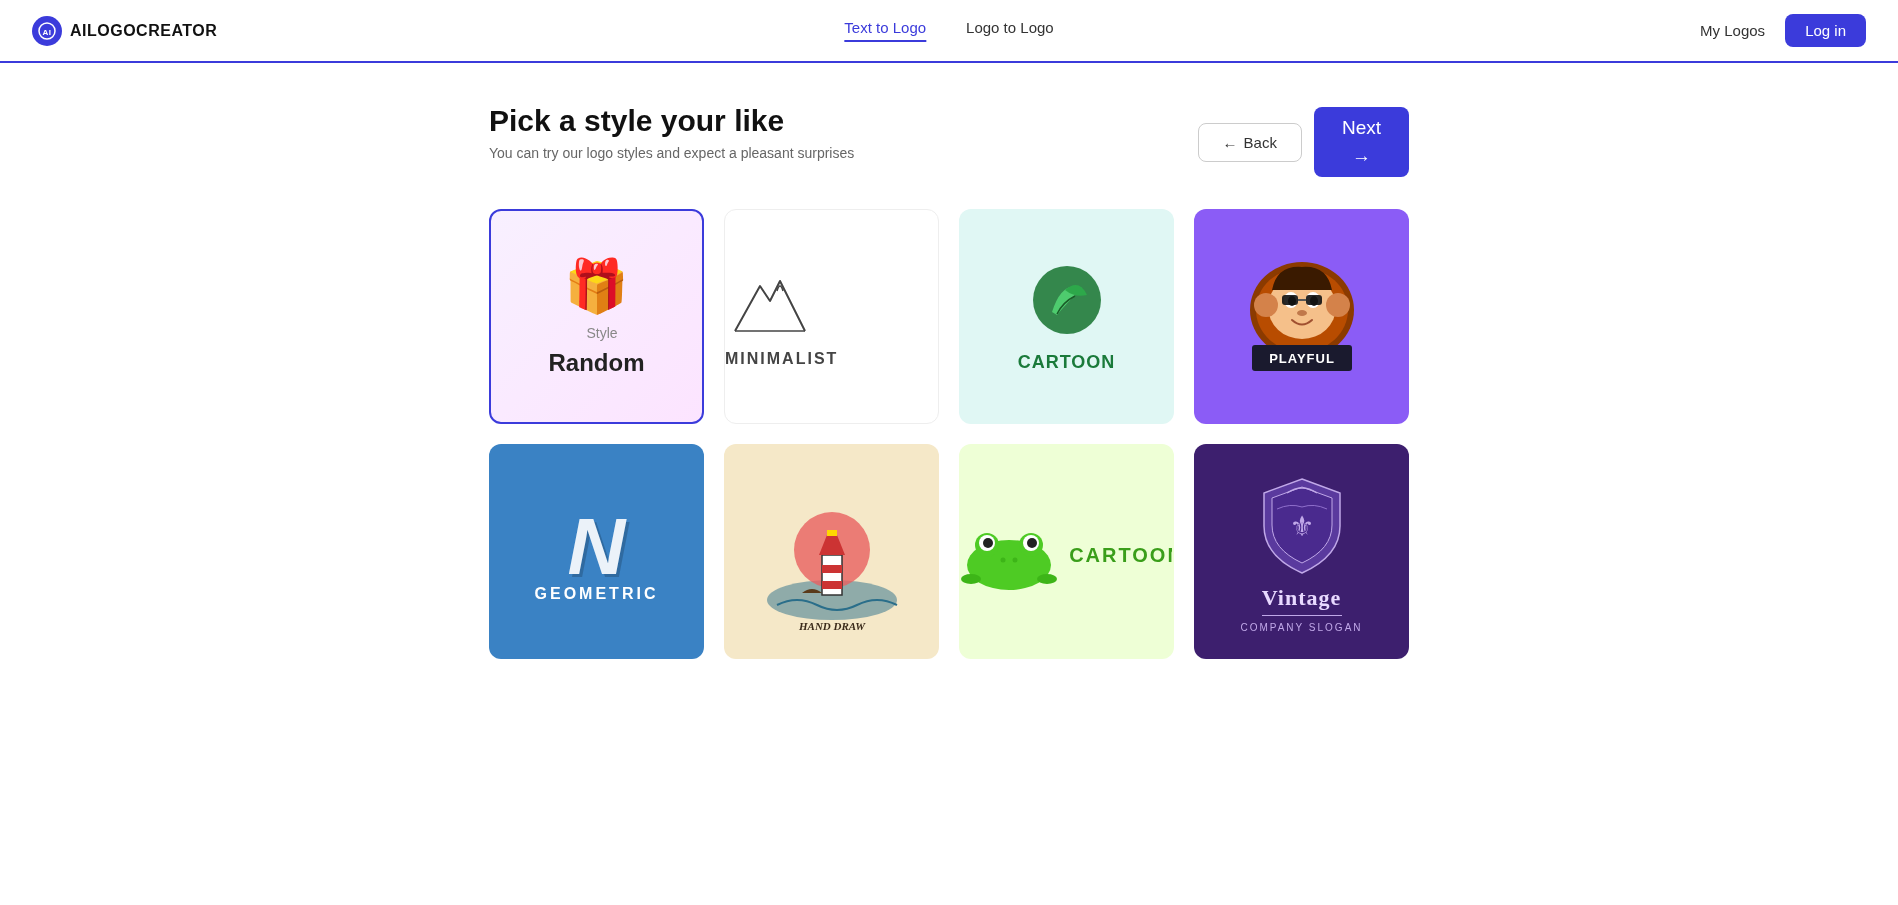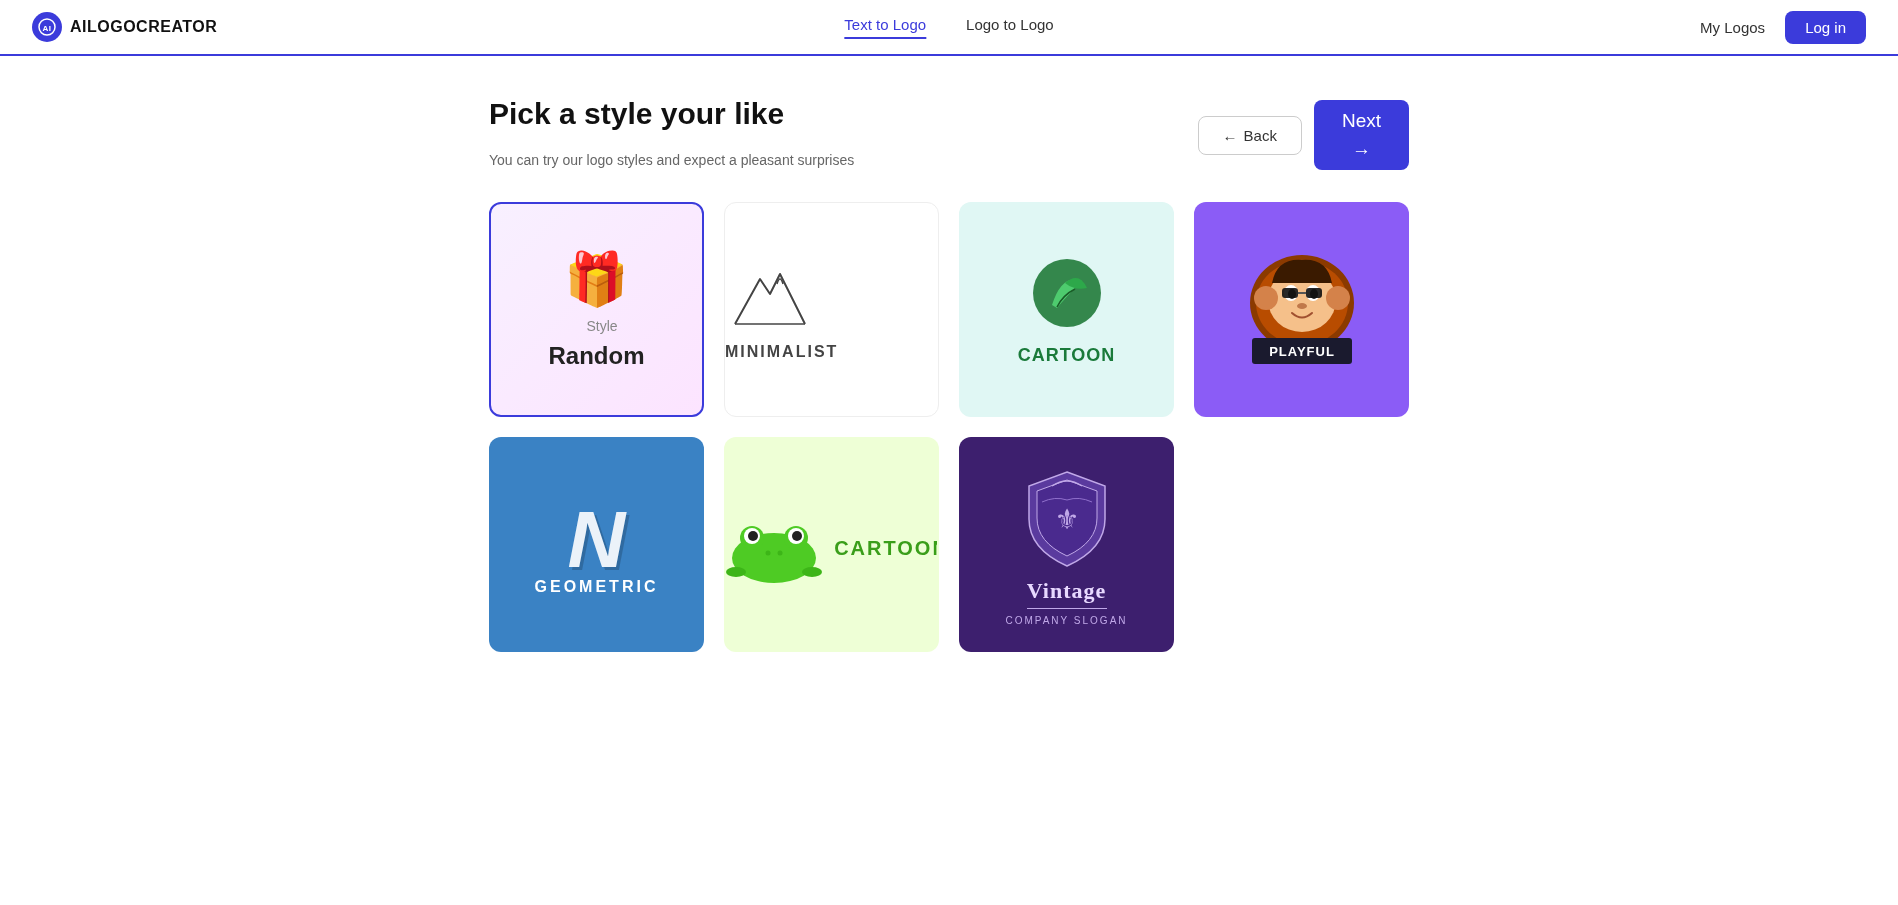--- a/index.html
+++ b/index.html
@@ -3,21 +3,21 @@
   <meta charset="utf-8">
   <style>
     * { box-sizing: border-box; margin: 0; padding: 0; }
     body { font-family: -apple-system, BlinkMacSystemFont, 'Segoe UI', sans-serif; background: #fff; color: #222; }
 
     
     .navbar {
       display: flex;
       align-items: center;
       padding: 0 32px;
-      height: 56px;
+      height: 63px;
       border-bottom: 2px solid #3b3bdb;
       position: relative;
     }
     .nav-logo {
       display: flex;
       align-items: center;
       gap: 8px;
       font-weight: 700;
       font-size: 16px;
       letter-spacing: 0.5px;
@@ -91,21 +91,21 @@
     }
     .page-title {
       font-size: 30px;
       font-weight: 700;
       color: #111;
       line-height: 1.2;
     }
     .page-subtitle {
       font-size: 14px;
       color: #666;
-      margin-top: 20px;
+      margin-top: 6px;
     }
     .header-actions {
       display: flex;
       gap: 12px;
       align-items: center;
       margin-top: 4px;
     }
     .back-btn {
       background: #fff;
       border: 1.5px solid #ccc;
@@ -394,20 +394,44 @@
           <text x="80" y="128" text-anchor="middle" fill="#fff" font-size="13" font-weight="900" letter-spacing="1" font-family="Arial">PLAYFUL</text>
         </svg>
       </div>
     </div>
 
     <div class="style-card card-geometric">
       <div class="geometric-n" style="font-size:80px;font-weight:900;color:#fff;font-style:italic;text-shadow:3px 3px 0 rgba(0,0,0,0.2);">N</div>
       <div class="geometric-label">GEOMETRIC</div>
     </div>
 
+    <div class="style-card card-handdraw">
+      <div>
+        <svg width="170" height="170" viewBox="0 0 170 170" fill="none">
+
+          <ellipse cx="85" cy="135" rx="65" ry="20" fill="#2a6e8a" opacity="0.5"></ellipse>
+
+          <circle cx="85" cy="85" r="38" fill="#e86060" opacity="0.8"></circle>
+
+          <rect x="75" y="90" width="20" height="40" fill="#fff" stroke="#333" stroke-width="1.5"></rect>
+
+          <rect x="75" y="100" width="20" height="8" fill="#cc3333"></rect>
+          <rect x="75" y="116" width="20" height="8" fill="#cc3333"></rect>
+
+          <polygon points="72,90 98,90 90,70 80,70" fill="#cc3333"></polygon>
+          <rect x="80" y="65" width="10" height="6" fill="#ffd700"></rect>
+
+          <path d="M30,140 Q50,130 70,140 Q90,150 110,140 Q130,130 150,140" stroke="#2a6e8a" stroke-width="2" fill="none"></path>
+
+          <path d="M55,128 Q65,120 75,128 Z" fill="#5a3a1a"></path>
+
+          <text x="85" y="165" text-anchor="middle" fill="#3a2a1a" font-size="11" font-family="cursive" font-style="italic" font-weight="700">HAND DRAW</text>
+        </svg>
+      </div>
+    </div>
 
     <div class="style-card card-cartoon">
       <div>
         <svg width="120" height="90" viewBox="0 0 120 90" fill="none">
 
           <ellipse cx="60" cy="60" rx="42" ry="25" fill="#4ecb24"></ellipse>
 
           <circle cx="38" cy="40" r="12" fill="#4ecb24"></circle>
           <circle cx="82" cy="40" r="12" fill="#4ecb24"></circle>
           <circle cx="38" cy="38" r="8" fill="#fff"></circle>

